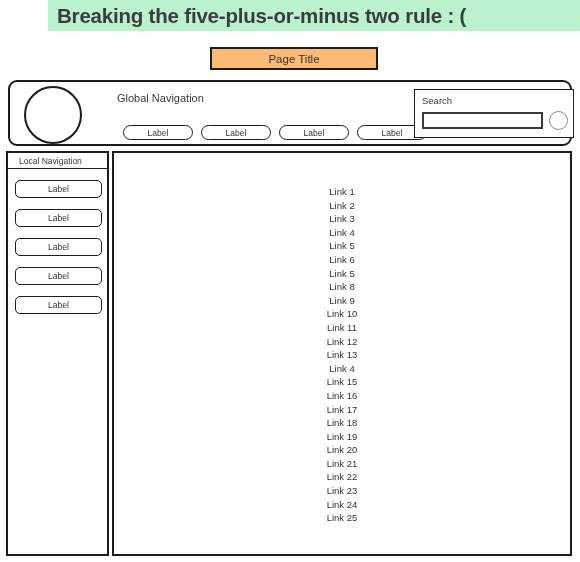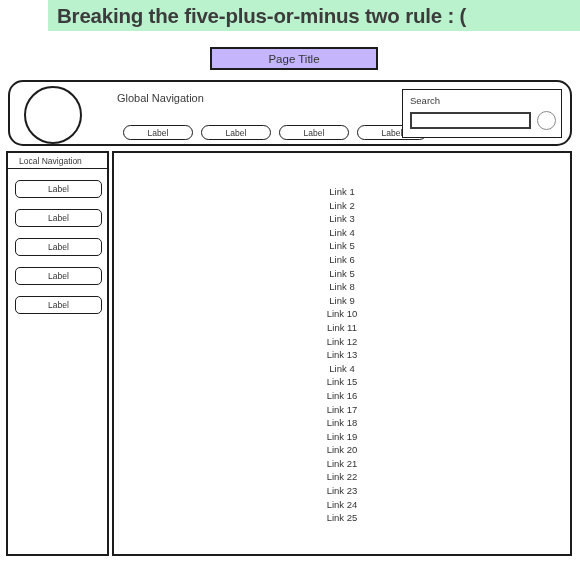--- a/index.html
+++ b/index.html
@@ -39,38 +39,38 @@
   }
 
   
   #page-title-box {
     position: absolute;
     left: 210px;
     top: 47px;
     width: 168px;
     height: 23px;
     border: 2px solid #1c1c1c;
-    background: #c4b5fd;
+    background: #fdba74;
     box-sizing: border-box;
     display: flex;
     align-items: center;
     justify-content: center;
     font-size: 11.5px;
     color: #333333;
   }
 
   
   #global-nav {
     position: absolute;
     left: 8px;
     top: 80px;
     width: 564px;
     height: 66px;
     border: 2px solid #1c1c1c;
-    border-radius: 15px;
+    border-radius: 9px;
     background: #ffffff;
     box-sizing: border-box;
   }
   #brand-circle {
     position: absolute;
     left: 14px;
     top: 4px;
     width: 58px;
     height: 58px;
     border: 2px solid #1c1c1c;
@@ -102,21 +102,21 @@
     display: flex;
     align-items: center;
     justify-content: center;
     font-size: 8.5px;
     color: #333333;
   }
 
   
   #search-box {
     position: absolute;
-    left: 392px;
+    left: 404px;
     top: 7px;
     width: 160px;
     height: 49px;
     border: 1.8px solid #1c1c1c;
     background: #ffffff;
     box-sizing: border-box;
   }
   #search-label {
     position: absolute;
     left: 7px;

